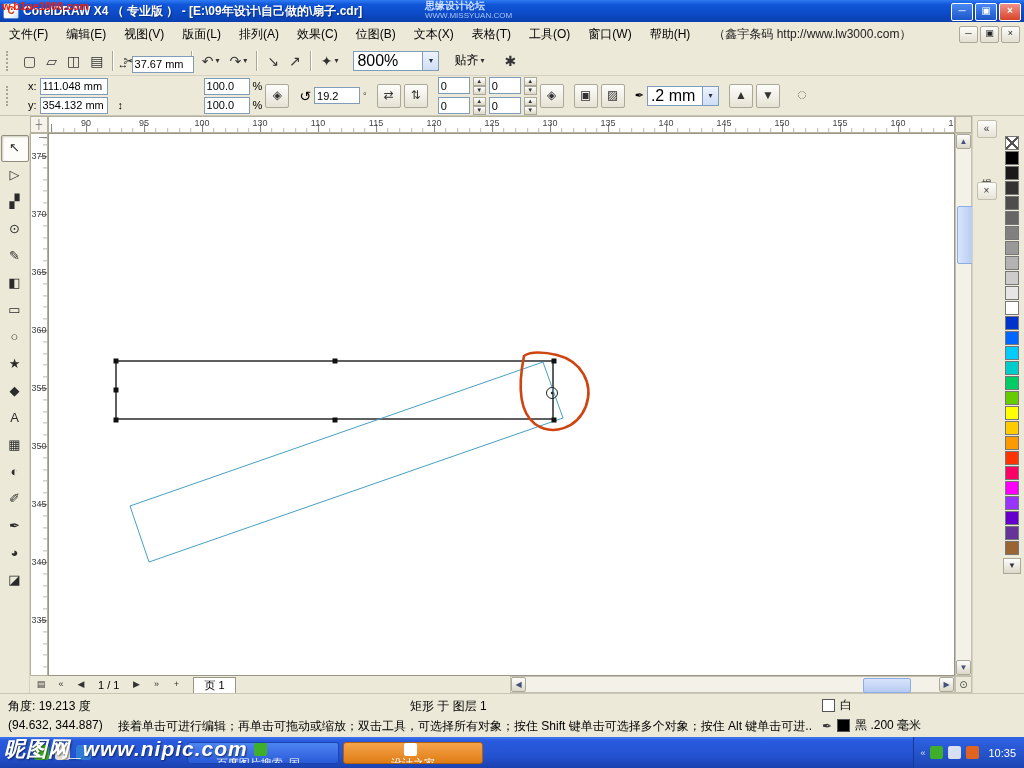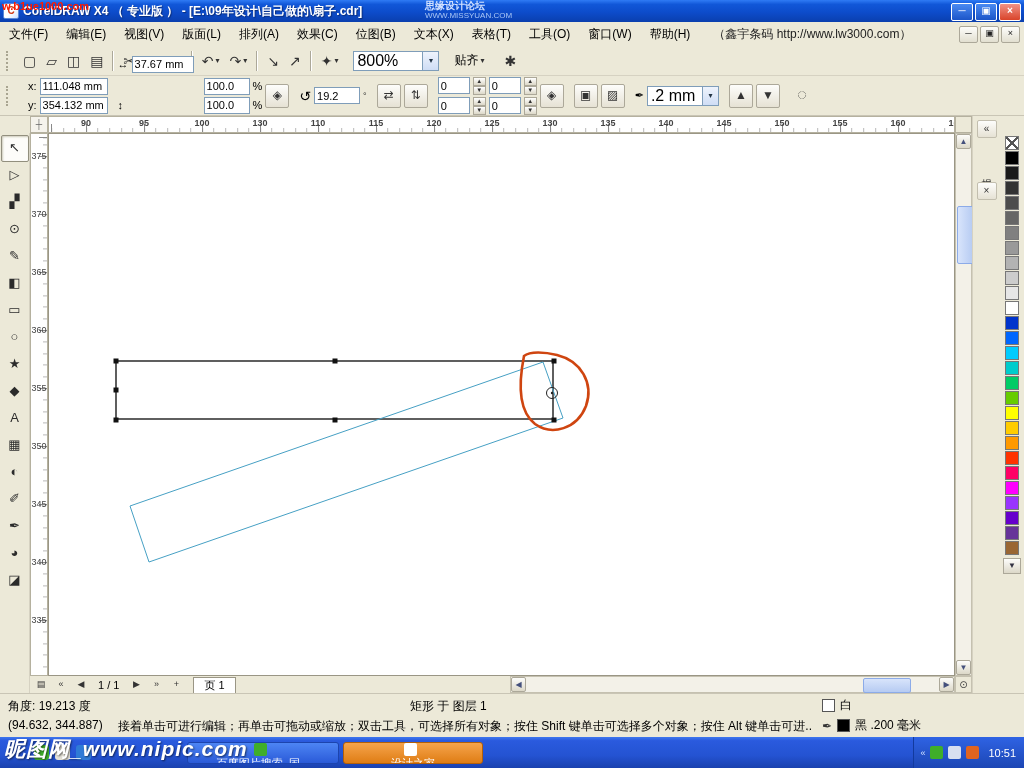--- a/index.html
+++ b/index.html
@@ -62,21 +62,21 @@
   .pbtn.flat{border-color:transparent;background:transparent;}
   .deg{font-size:9px;color:#333;}
   
   #workspace{left:0;top:116px;width:1024px;height:577px;background:#ece9d8;}
   #ruler-origin{left:30px;top:0;width:18px;height:17px;background:#f5f3ec;border:1px solid #b5b19f;box-sizing:border-box;
     font-size:9px;line-height:15px;text-align:center;color:#666;}
   #hruler{left:48px;top:0;width:907px;height:17px;background:#fff;border:1px solid #b5b19f;box-sizing:border-box;overflow:hidden;
     background-image:repeating-linear-gradient(to right,#8a8a8a 0 1px,transparent 1px 58px),
                      repeating-linear-gradient(to right,#b8b8b8 0 1px,transparent 1px 11.6px);
     background-size:100% 8px,100% 4px;background-repeat:repeat-x;background-position:37px bottom,2.2px bottom;}
-  .ruler-num{position:absolute;top:1px;transform:translateX(-50%);font-size:9px;color:#444;font-weight:bold;}
+  .ruler-num{position:absolute;top:1px;transform:translateX(-50%);font-size:9px;color:#444;}
   #hruler-cap{left:955px;top:0;width:17px;height:17px;background:#ece9d8;border:1px solid #b5b19f;box-sizing:border-box;}
   #vruler{left:30px;top:17px;width:18px;height:543px;background:#fff;border:1px solid #b5b19f;box-sizing:border-box;overflow:hidden;
     background-image:repeating-linear-gradient(to bottom,#8a8a8a 0 1px,transparent 1px 58px),
                      repeating-linear-gradient(to bottom,#b8b8b8 0 1px,transparent 1px 11.6px);
     background-size:8px 100%,4px 100%;background-repeat:repeat-y;background-position:right 22px,right 10.4px;}
   .vruler-num{position:absolute;left:0;width:100%;text-align:center;transform:translateY(-50%);font-size:9px;color:#444;}
   #toolbox{left:0;top:17px;width:30px;height:560px;background:#ece9d8;border-right:1px solid #d6d2c2;
     display:flex;flex-direction:column;align-items:center;padding-top:2px;box-sizing:border-box;}
   .tool{width:26px;height:25px;font-size:13px;line-height:24px;text-align:center;color:#2b2b2b;border:1px solid transparent;border-radius:2px;}
   .tool.active{background:#fdfcf9;border:1px solid #928f7e;box-shadow:inset 1px 1px 2px #cfccbc;}
@@ -517,17 +517,17 @@
       <div class="taskbtn hl">
         <span class="ticon" style="background: rgb(255, 255, 255);"></span>
         <span>设计之家</span>
       </div>
     </div>
   <div id="tray">
     <span class="chev">«</span>
     <div class="tico" style="background:#3fae2a"></div>
     <div class="tico" style="background:#d8dff0"></div>
     <div class="tico" style="background:#e06420"></div>
-    <span id="clock">10:51</span>
+    <span id="clock">10:35</span>
   </div>
 </div>
 
 <div id="wm-nipic" class="abs">昵图网_www.nipic.com</div>
 
 </body></html>

